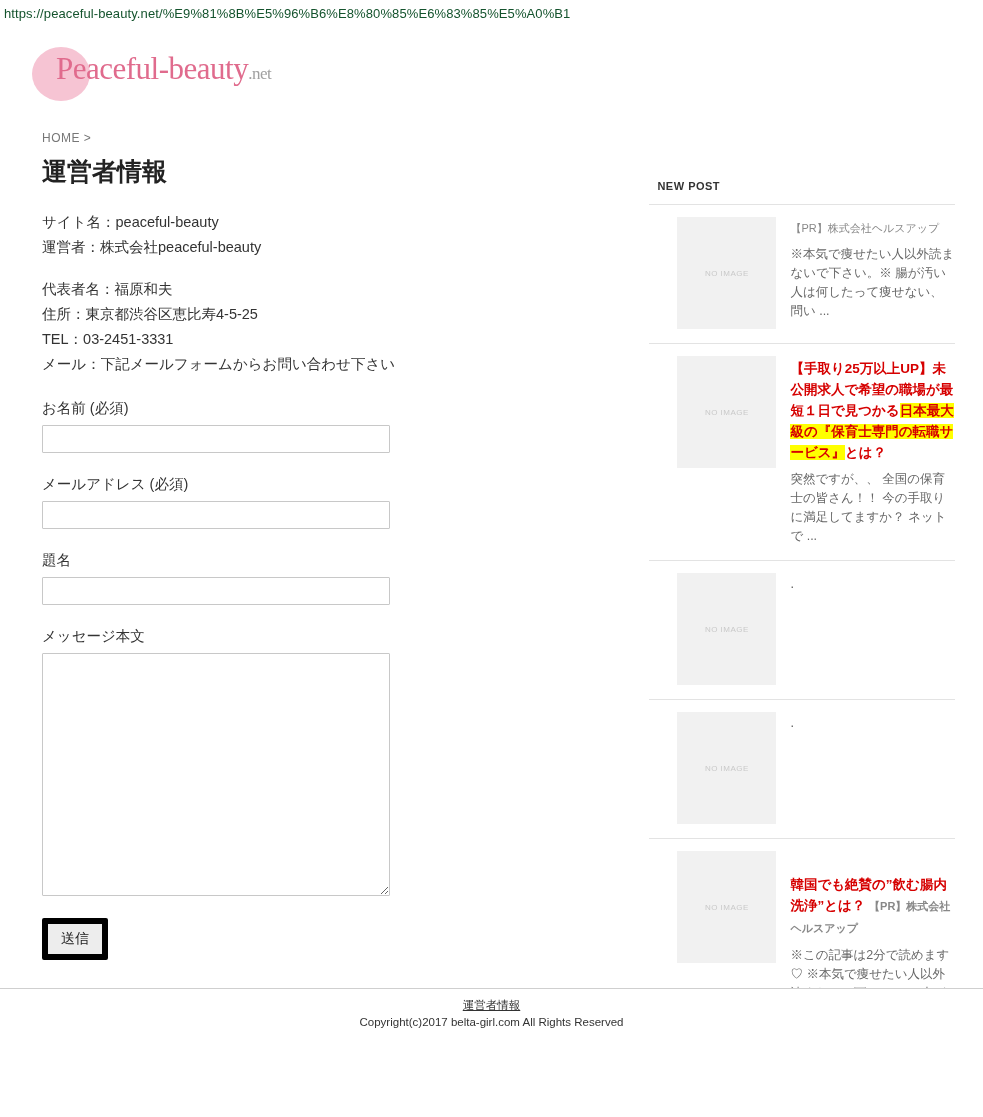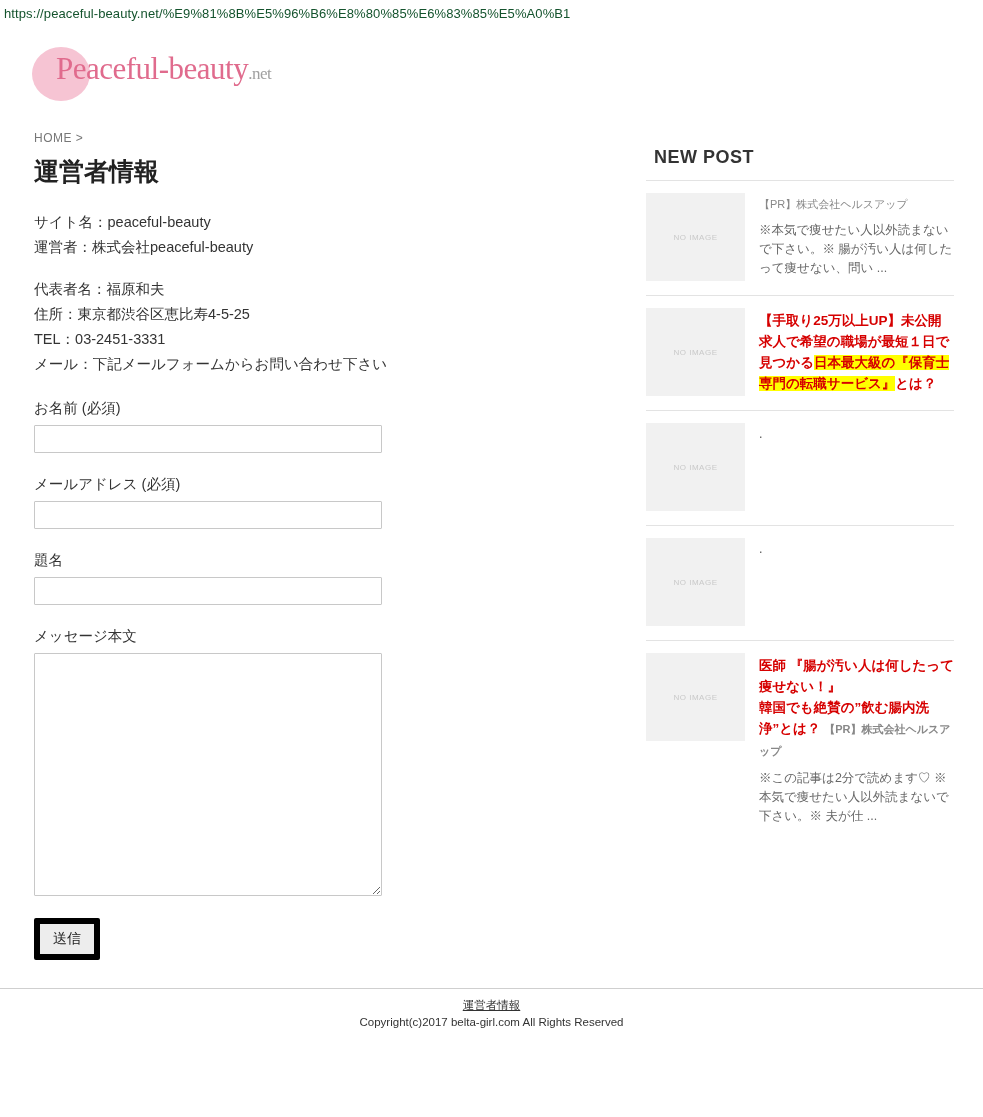--- a/index.html
+++ b/index.html
@@ -55,22 +55,22 @@
     letter-spacing: -0.5px;
     white-space: nowrap;
   }
   .logo-text .tld {
     font-size: 17px;
     color: #a0a0a0;
   }
   
   .wrap {
     display: flex;
-    align-items: flex-start;
-    padding: 0 28px 0 4px;
+    align-items: flex-end;
+    padding: 0 28px 0 12px;
   }
   .main-col {
     width: 620px;
     padding-left: 30px;
     box-sizing: border-box;
   }
   .side-col {
     width: 330px;
     padding-left: 22px;
     box-sizing: border-box;
@@ -137,41 +137,42 @@
     cursor: pointer;
   }
   .dates {
     margin-top: 28px;
     font-size: 14px;
     line-height: 24px;
     color: #333333;
   }
   
   .newpost-title {
-    font-size: 18px;
+    font-size: 11px;
     font-weight: bold;
     color: #333333;
     margin: 28px 0 12px 8px;
     letter-spacing: 0.5px;
   }
   .post {
     display: flex;
     padding: 12px 0 14px 0;
     border-top: 1px solid #e3e3e3;
   }
   .post:first-of-type {
     border-top: 1px solid #e3e3e3;
   }
   .thumb {
     width: 99px;
-    height: 88px;
+    height: 112px;
     background: #f1f1f1;
     flex: 0 0 99px;
     margin-right: 14px;
     position: relative;
+    margin-left: 28px;
   }
   .thumb span {
     position: absolute;
     left: 0;
     right: 0;
     top: 50%;
     transform: translateY(-50%);
     text-align: center;
     font-size: 8px;
     color: #c9c9c9;
@@ -294,20 +295,21 @@
           <div class="post-excerpt">※本気で痩せたい人以外読まないで下さい。※ 腸が汚い人は何したって痩せない、問い ...</div>
         </div>
       </div>
 
       <div class="post">
         <div class="thumb">
             <span>NO IMAGE</span>
           </div>
         <div class="post-body">
           <div class="post-head-red"><span>【手取り25万以上UP】未公開求人で希望の職場が最短１日で見つかる</span><span class="hl">日本最大級の『保育士専門の転職サービス』</span><span>とは？</span></div>
+          <div class="post-excerpt">突然ですが、、 全国の保育士の皆さん！！ 今の手取りに満足してますか？ ネットで ...</div>
         </div>
       </div>
 
       <div class="post">
         <div class="thumb">
             <span>NO IMAGE</span>
           </div>
         <div class="post-body">
           <div class="post-dot">.</div>
         </div>
@@ -320,21 +322,21 @@
         <div class="post-body">
           <div class="post-dot">.</div>
         </div>
       </div>
 
       <div class="post">
         <div class="thumb">
             <span>NO IMAGE</span>
           </div>
         <div class="post-body">
-          <div class="post-head-red"><span>医師 『腸が汚い人は何したって痩せない！』</span><br><span>韓国でも絶賛の”飲む腸内洗浄”とは？</span> <span class="post-tag">【PR】株式会社ヘルスアップ</span></div>
+          <div class="post-head-red"><br><span>韓国でも絶賛の”飲む腸内洗浄”とは？</span> <span class="post-tag">【PR】株式会社ヘルスアップ</span></div>
           <div class="post-excerpt">※この記事は2分で読めます♡ ※本気で痩せたい人以外読まないで下さい。※ 夫が仕 ...</div>
         </div>
       </div>
 
     </div>
   </div>
 
   <div class="footer">
     <a class="footer-link" href="#">運営者情報</a>
     <div class="copyright">Copyright(c)2017 belta-girl.com All Rights Reserved</div>

